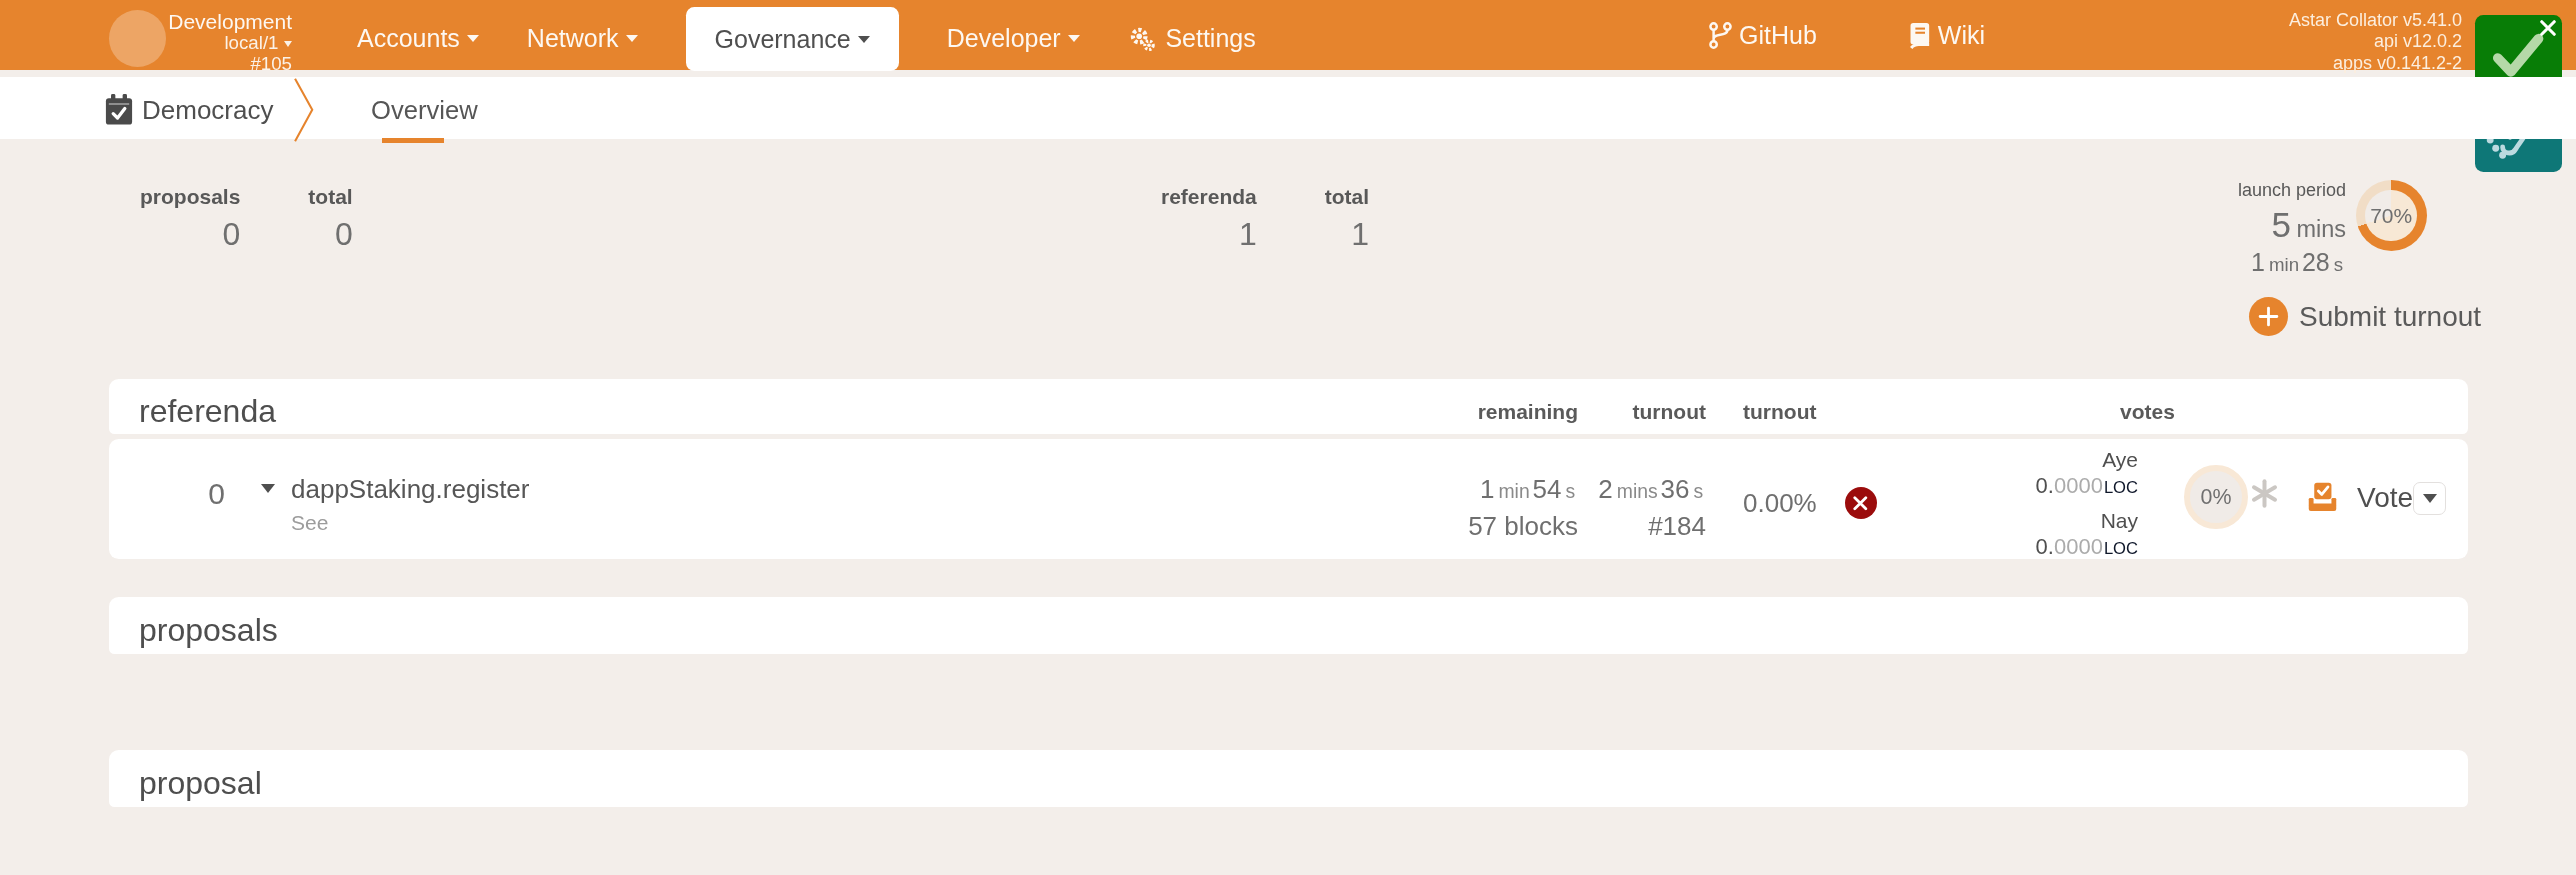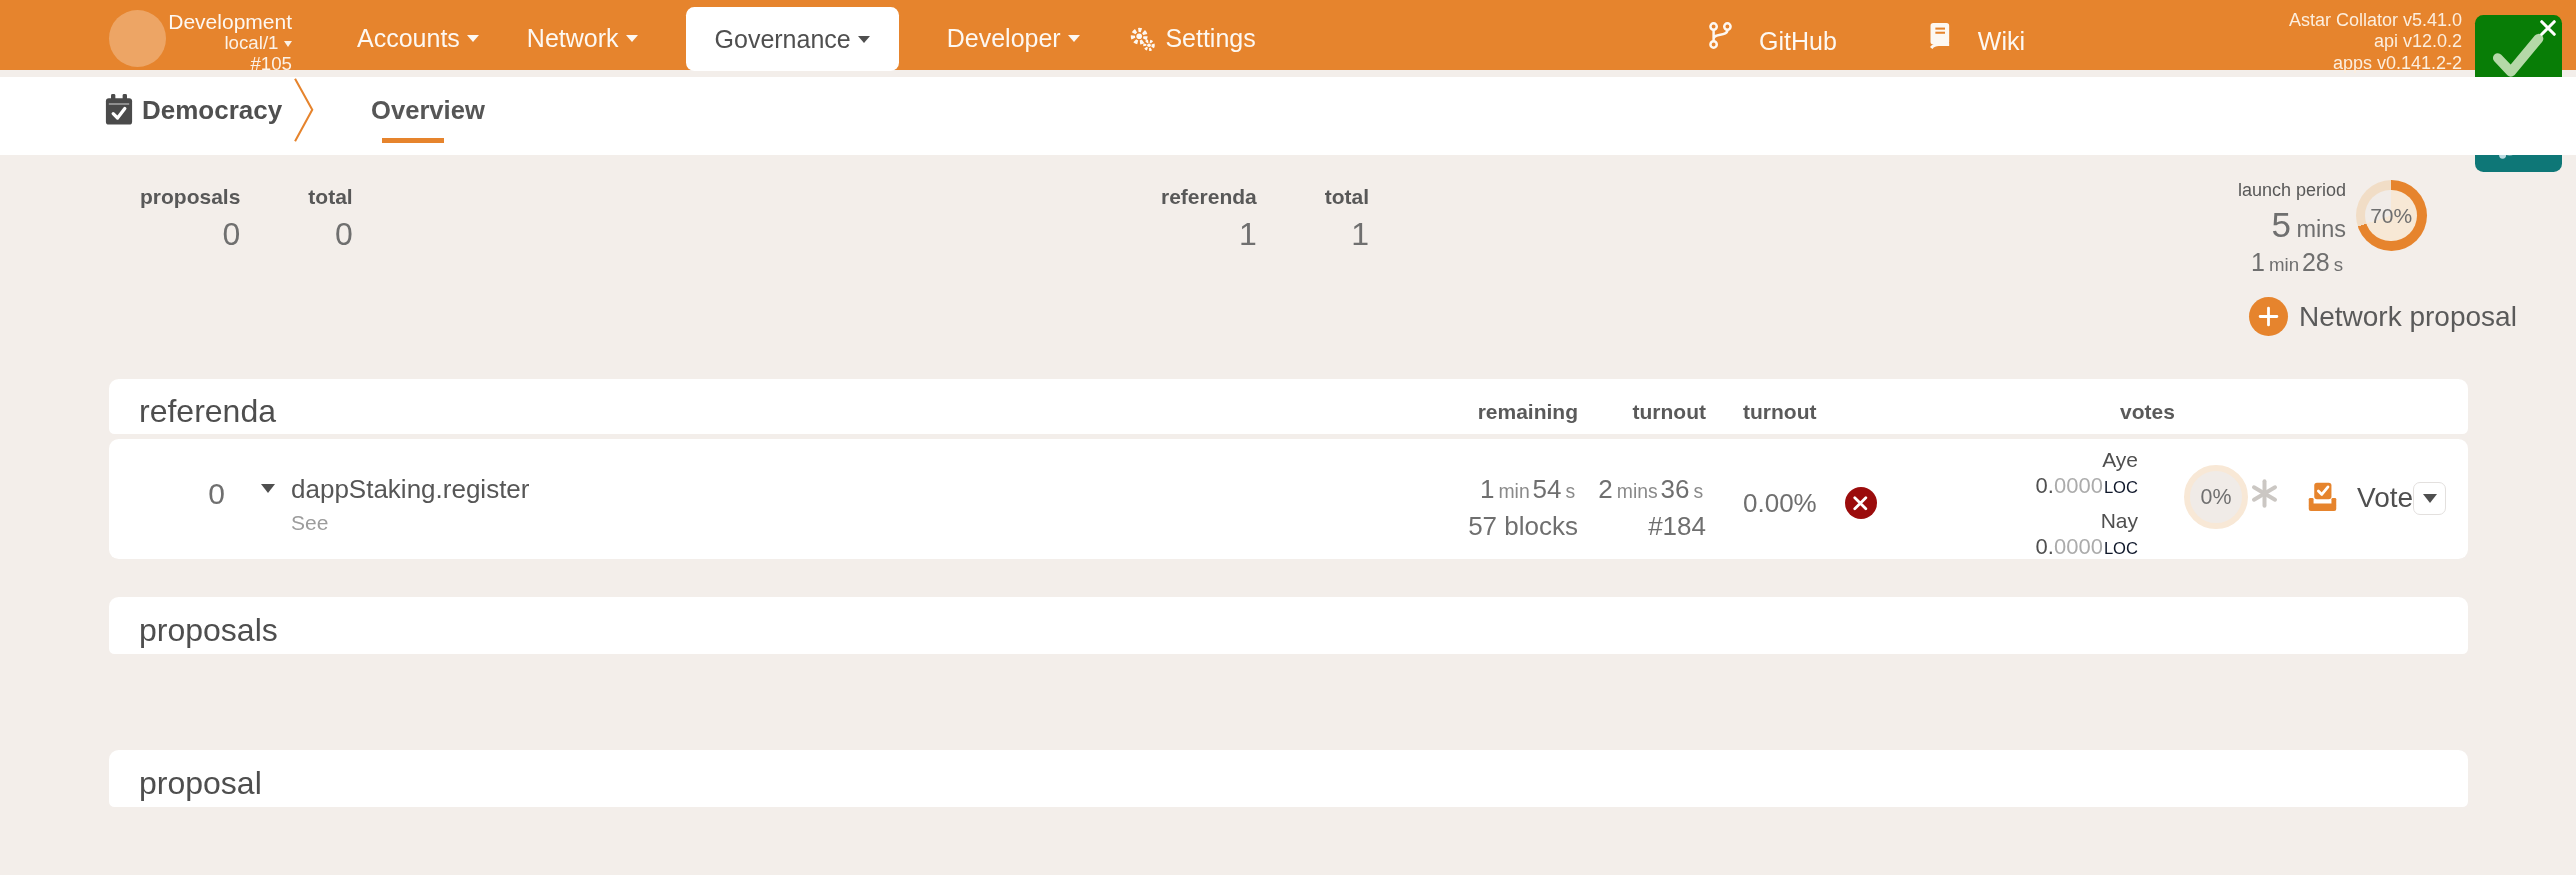--- a/index.html
+++ b/index.html
@@ -18,31 +18,31 @@
   .nodeinfo{position:absolute;left:166px;top:9.7px;width:126px;text-align:right;color:var(--hdr-txt);line-height:1.12;}
   .nodeinfo .l1{font-size:21px}
   .nodeinfo .l2,.nodeinfo .l3{font-size:18.7px;opacity:.95}
   .caret{display:inline-block;width:0;height:0;border-left:6.2px solid transparent;border-right:6.2px solid transparent;border-top:7.6px solid currentColor;vertical-align:middle;margin-left:7px}
   .caret.small{border-left-width:4.8px;border-right-width:4.8px;border-top-width:6.2px;margin-left:5.5px}
   .mainnav{position:absolute;left:357px;top:0;height:77px;display:flex;align-items:center;gap:48px;}
   .navitem{display:flex;align-items:center;color:var(--hdr-txt);font-size:25px;cursor:pointer;white-space:nowrap}
   .navitem.active{background:#fff;color:var(--txt-dark);height:64px;border-radius:8.3px;padding:0 29px;margin-top:1.4px}
   .navitem .gear{margin-right:9.7px;display:inline-flex}
   .hdr-links{position:absolute;left:1708px;top:0;height:77px;display:flex;align-items:center;gap:90px;}
-  .hdr-link{display:flex;align-items:flex-end;gap:26px;color:var(--hdr-txt);font-size:25px;cursor:pointer}
+  .hdr-link{display:flex;align-items:flex-start;gap:6px;color:var(--hdr-txt);font-size:25px;cursor:pointer}
   .version{position:absolute;right:114px;top:9.7px;text-align:right;color:#fceede;font-size:18px;line-height:1.2}
 
   
   .toast{position:absolute;right:14.5px;width:87px;height:75px;border-radius:8.3px;}
   .toast.success{top:15px;background:#087d06}
   .toast.info{top:97px;background:#0e7777}
   .toast .close{position:absolute;top:3.5px;right:4.1px;cursor:pointer}
 
   
-  .tabsbar{position:absolute;left:0;top:77px;width:100%;height:78px;background:#fff;font-weight:bold;}
+  .tabsbar{position:absolute;left:0;top:77px;width:100%;height:62px;background:#fff;}
   .bc-icon{position:absolute;left:104px;top:16.6px}
   .bc-label{position:absolute;left:142px;top:18px;font-size:26px;color:var(--txt-dark)}
   .bc-chev{position:absolute;left:293px;top:0}
   .tab-overview{position:absolute;left:371px;top:18.7px;font-size:25.6px;color:#565656;cursor:pointer}
   .tab-underline{position:absolute;left:382px;top:61px;width:62px;height:4.8px;background:var(--accent)}
 
   
   .stat{text-align:right}
   .stat .lab{font-size:21px;font-weight:bold;color:#585858}
   .stat .val{font-size:32px;color:var(--txt-mid);margin-top:7px}
@@ -275,21 +275,21 @@
       <div class="pct">70%</div>
     </div>
   </div>
 
   <div class="submit">
     <span class="plus-circle">
       <svg width="21" height="21" viewBox="0 0 30 30">
           <path d="M15 3 V27 M3 15 H27" stroke="#fff" stroke-width="4" stroke-linecap="round"></path>
         </svg>
     </span>
-    <span class="lbl">Network proposal</span>
+    <span class="lbl">Submit turnout</span>
   </div>
 
   <div class="cardband refhead">
     <span class="sec-title" style="top:14px">referenda</span>
     <span class="col col-remaining">remaining</span>
     <span class="col col-activate">turnout</span>
     <span class="col col-turnout">turnout</span>
     <span class="col col-votes">votes</span>
   </div>
 

